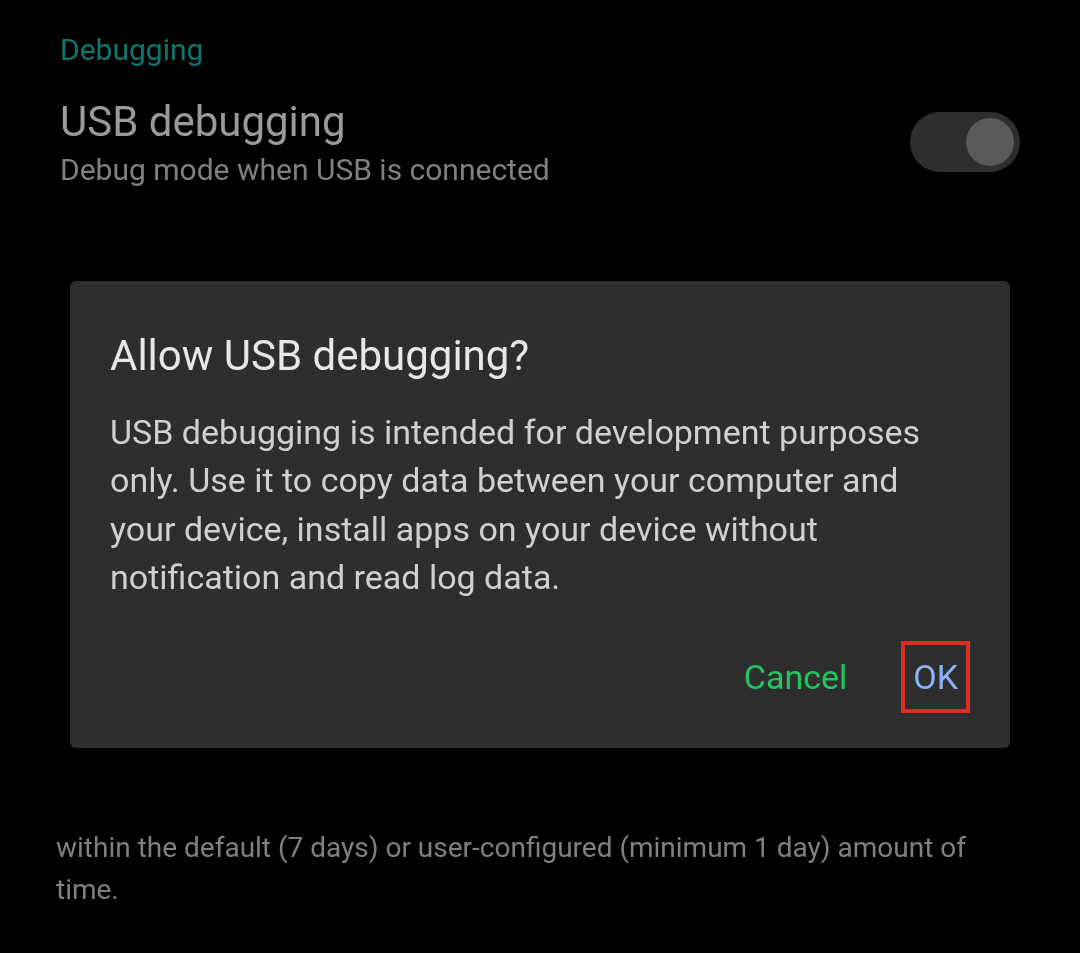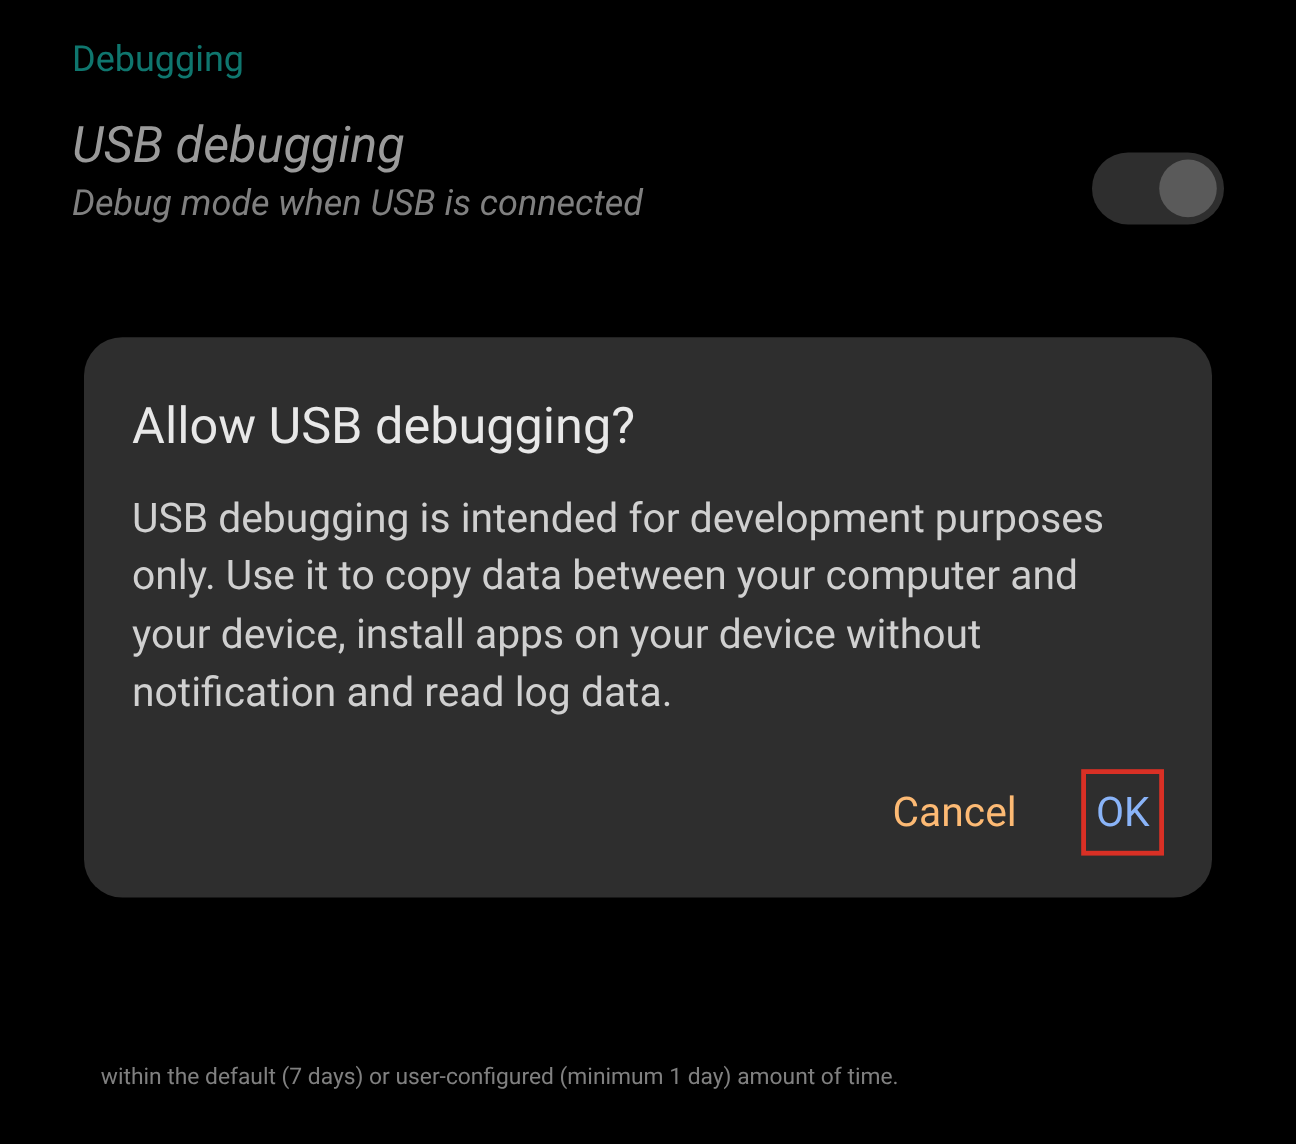--- a/index.html
+++ b/index.html
@@ -21,22 +21,21 @@
       color: #0f766e;
       font-size: 30px;
       font-weight: 400;
       padding: 32px 0 0 60px;
     }
 
     .setting-item {
       padding: 30px 60px 30px 60px;
       display: flex;
       justify-content: space-between;
-      align-items: flex-end;
-      font-style: italic;
+      align-items: center;
     }
 
     .setting-text {
       flex: 1;
     }
 
     .setting-title {
       color: #9a9a9a;
       font-size: 42px;
       font-weight: 400;
@@ -64,42 +63,42 @@
       background: #5a5a5a;
       border-radius: 50%;
       position: absolute;
       top: 6px;
       right: 6px;
     }
 
     .background-text {
       position: absolute;
       color: #808080;
-      font-size: 19px;
+      font-size: 28px;
       font-weight: 400;
-      padding: 0 84px;
+      padding: 0 56px;
       bottom: 42px;
       line-height: 1.5;
     }
 
     .dialog-overlay {
       position: absolute;
       top: 0;
       left: 0;
       width: 100%;
       height: 100%;
       display: flex;
       align-items: center;
       justify-content: center;
       pointer-events: none;
     }
 
     .dialog {
       background: #2e2e2e;
-      border-radius: 32px;
+      border-radius: 6px;
       width: 940px;
       padding: 50px 40px 35px 40px;
       pointer-events: auto;
       margin-top: 76px;
     }
 
     .dialog-title {
       color: #e8e8e8;
       font-size: 42px;
       font-weight: 400;
@@ -125,21 +124,21 @@
       background: transparent;
       border: none;
       padding: 16px 22px;
       font-size: 34px;
       font-weight: 400;
       cursor: pointer;
       font-family: inherit;
     }
 
     .cancel-button {
-      color: #fdba74;
+      color: #22c55e;
     }
 
     .ok-button {
       color: #8ab4f8;
       border: 4px solid #d93025;
       padding: 12px 8px;
     }
   </style>
 </head>
 <body>

